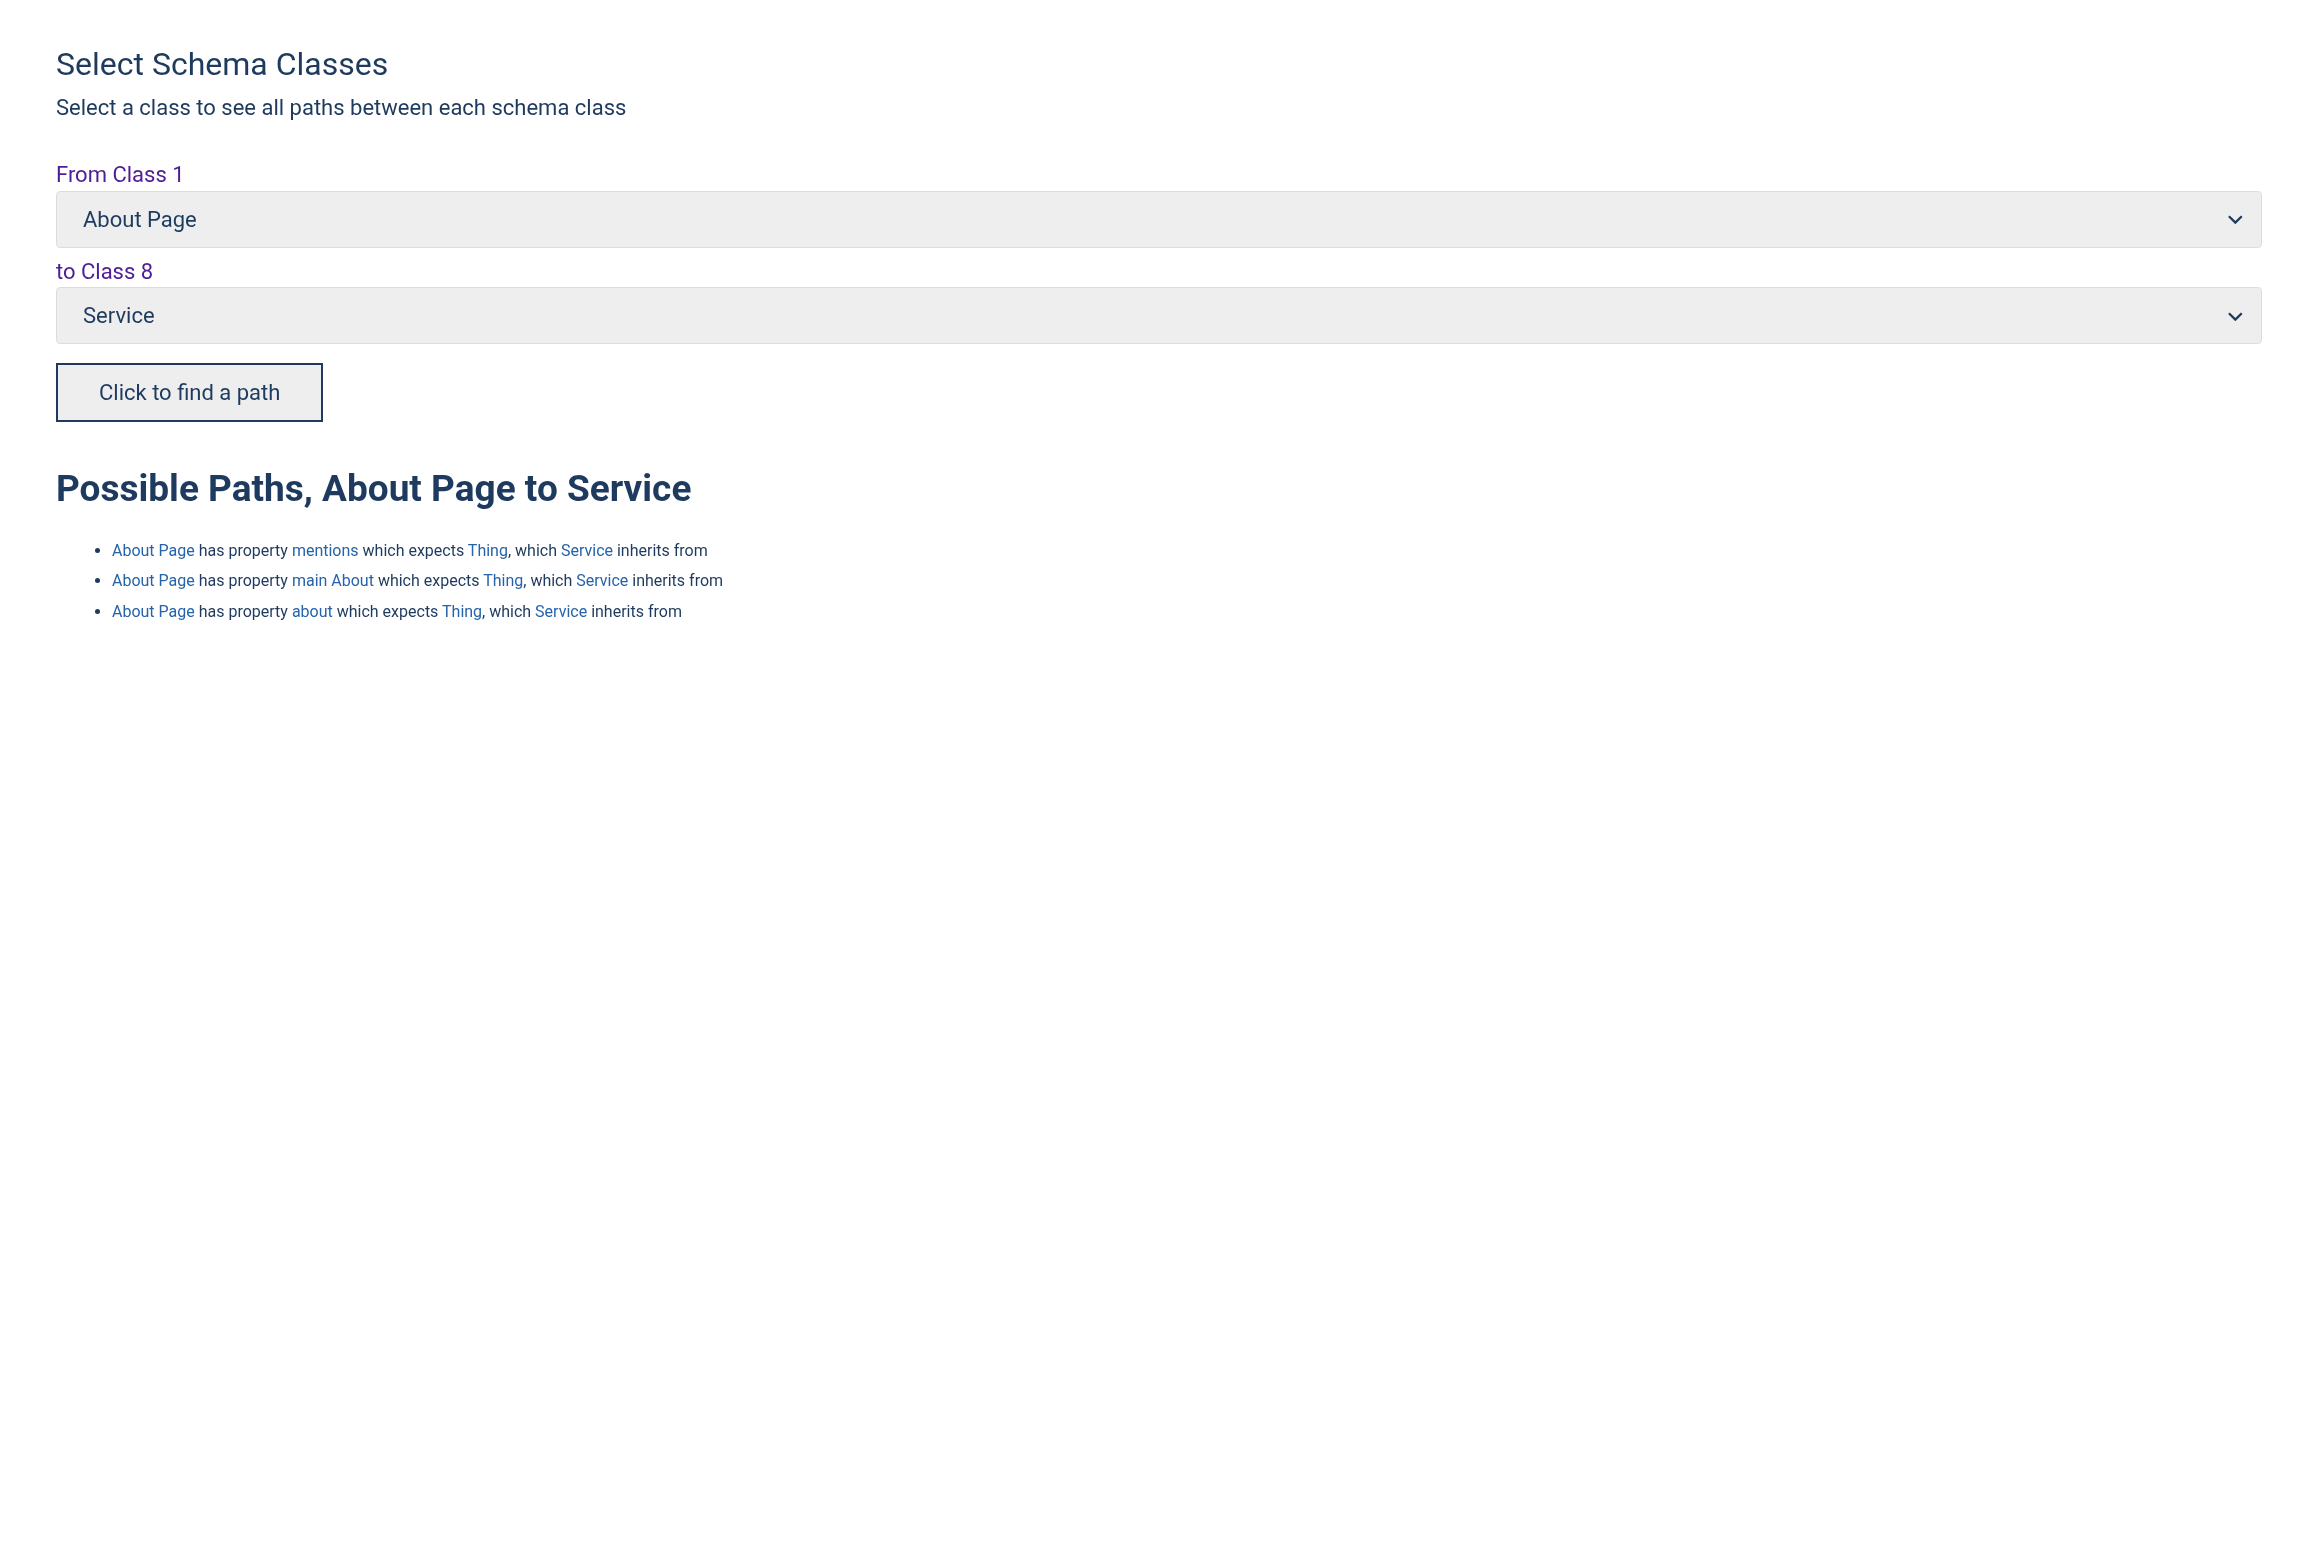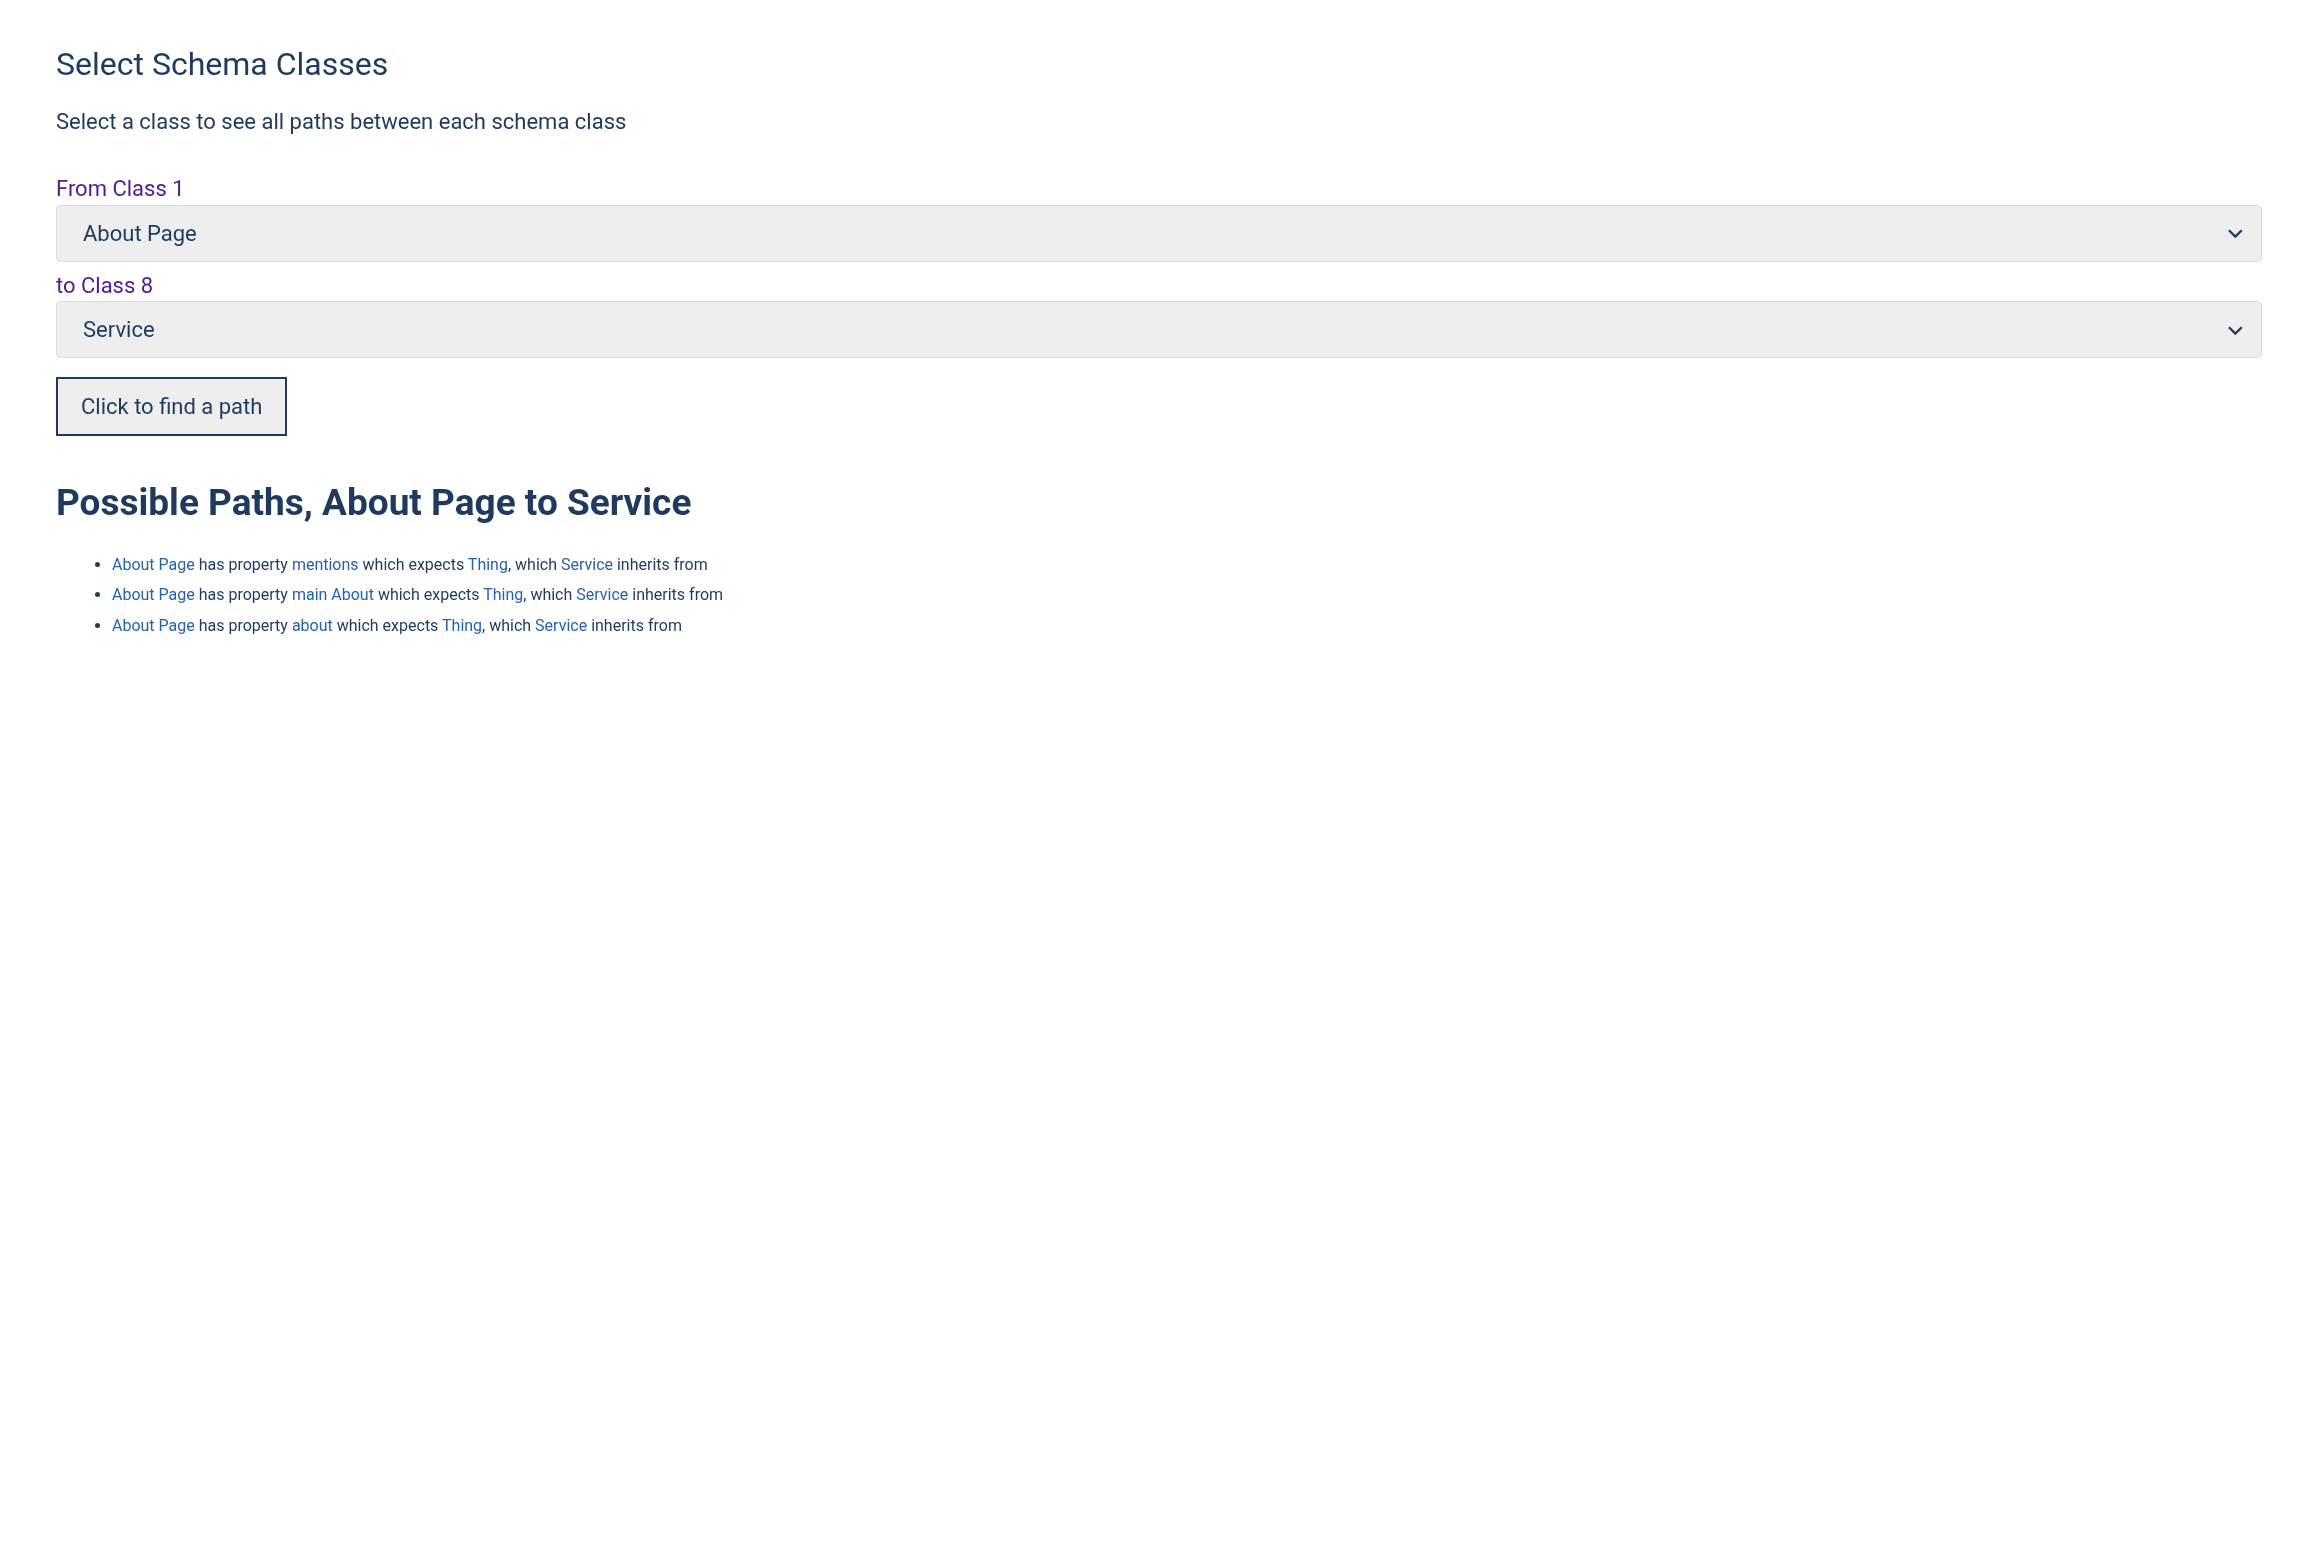--- a/index.html
+++ b/index.html
@@ -6,21 +6,21 @@
     body {
       font-family: -apple-system, BlinkMacSystemFont, "Segoe UI", Roboto, "Helvetica Neue", Arial, sans-serif;
       background: #ffffff;
       padding: 45px 56px;
       color: #1e3a5f;
     }
     h1 {
       font-size: 32px;
       font-weight: 400;
       color: #1e3a5f;
-      margin-bottom: 26px;
+      margin-bottom: 12px;
     }
     .description {
       font-size: 22px;
       color: #1e3a5f;
       margin-bottom: 42px;
     }
     .field-label {
       font-size: 22px;
       color: #4c1d95;
       margin-bottom: 3.7px;
@@ -54,21 +54,21 @@
       height: 11px;
       color: #1e3a5f;
     }
     .btn {
       display: inline-block;
       background: #eeeeee;
       border: 2.8px solid #1e3a5f;
       color: #1e3a5f;
       font-size: 22px;
       font-family: inherit;
-      padding: 15px 23px;
+      padding: 15px 41px;
       margin-top: 7.4px;
       cursor: pointer;
     }
     .results-heading {
       font-size: 37px;
       font-weight: 700;
       color: #1e3a5f;
       margin-top: 45px;
       margin-bottom: 26px;
     }

